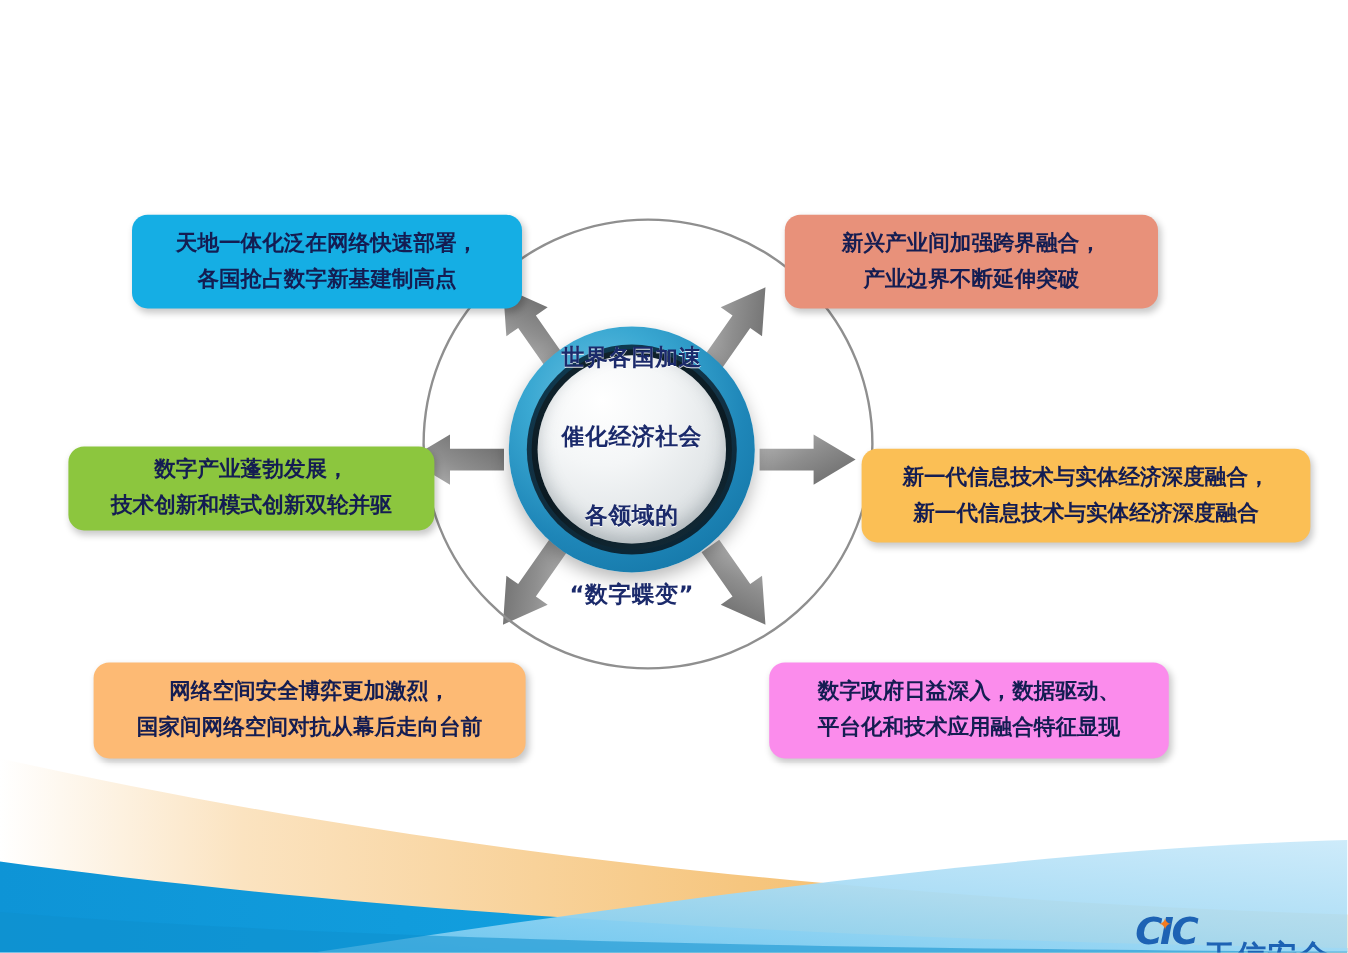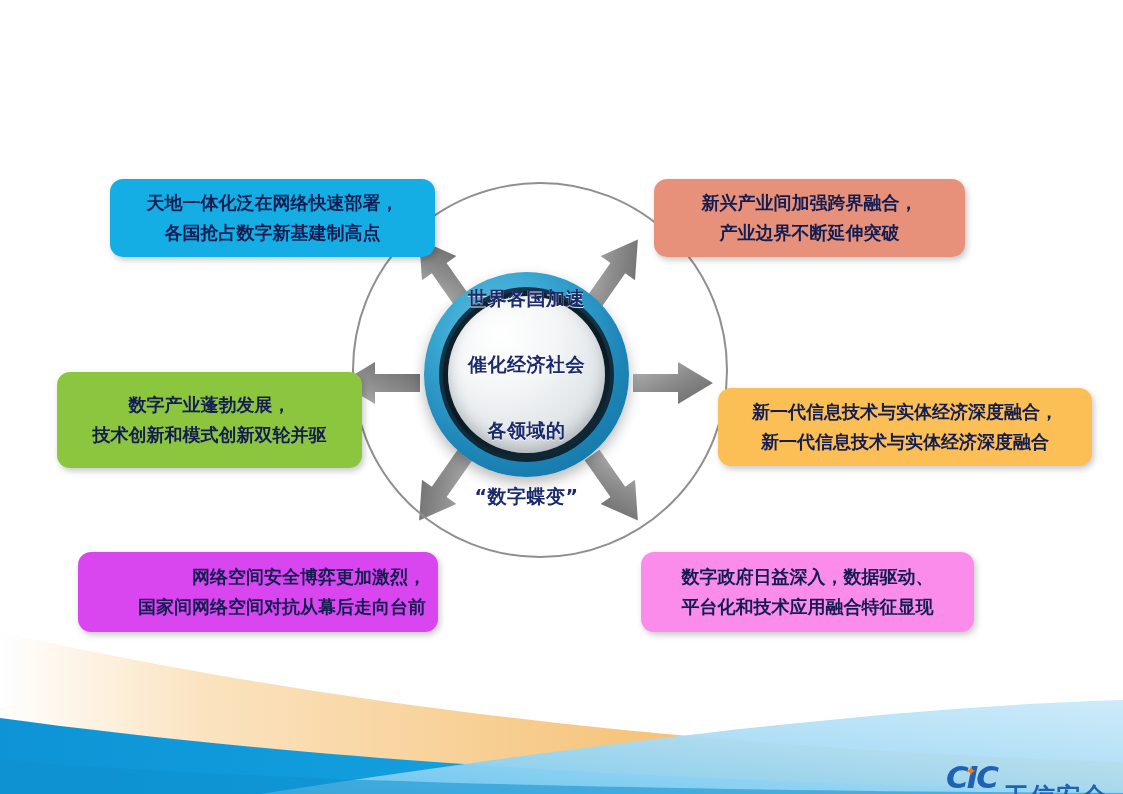--- a/index.html
+++ b/index.html
@@ -83,22 +83,22 @@
     box-shadow:2px 3px 6px rgba(0,0,0,.22);
     text-align:center;
     padding:4px 12px;
     user-select:none;
     margin-top:32px;
   }
   .box div{white-space:nowrap;}
 
   #box-tl{left:110px;top:147px;width:325px;height:78px;background:#15AEE4;}
   #box-tr{left:654px;top:147px;width:311px;height:78px;background:#E8917A;}
-  #box-l {left:57px; top:340px;width:305px;height:96px;background:#8CC63E;}
-  #box-r {left:718px;top:356px;width:374px;height:78px;background:#FBBF55;}
+  #box-l {left:57px; top:340px;width:305px;height:70px;background:#8CC63E;}
+  #box-r {left:718px;top:342px;width:374px;height:78px;background:#FBBF55;}
   #box-bl{left:78px; top:520px;width:360px;height:80px;background:#8070FA;}
   #box-br{left:641px;top:520px;width:333px;height:80px;background:#FB8CEC;}
 
   
   .logo{
     position:absolute;left:946px;top:744px;
     display:flex;align-items:center;gap:7px;
     user-select:none;
   }
   .logo-cic{
@@ -219,21 +219,21 @@
   <div class="box" id="box-l" style="background: rgb(140, 198, 62);">
     <div>数字产业蓬勃发展，</div>
     <div>技术创新和模式创新双轮并驱</div>
   </div>
 
   <div class="box" id="box-r" style="background: rgb(251, 191, 85);">
     <div>新一代信息技术与实体经济深度融合，</div>
     <div>新一代信息技术与实体经济深度融合</div>
   </div>
 
-  <div class="box" id="box-bl" style="background: #d946ef; align-items: flex-end;">
+  <div class="box" id="box-bl" style="background: #fdba74;">
     <div>网络空间安全博弈更加激烈，</div>
     <div>国家间网络空间对抗从幕后走向台前</div>
   </div>
 
   <div class="box" id="box-br" style="background: rgb(251, 140, 236);">
     <div>数字政府日益深入，数据驱动、</div>
     <div>平台化和技术应用融合特征显现</div>
   </div>
 
   <div class="logo">

